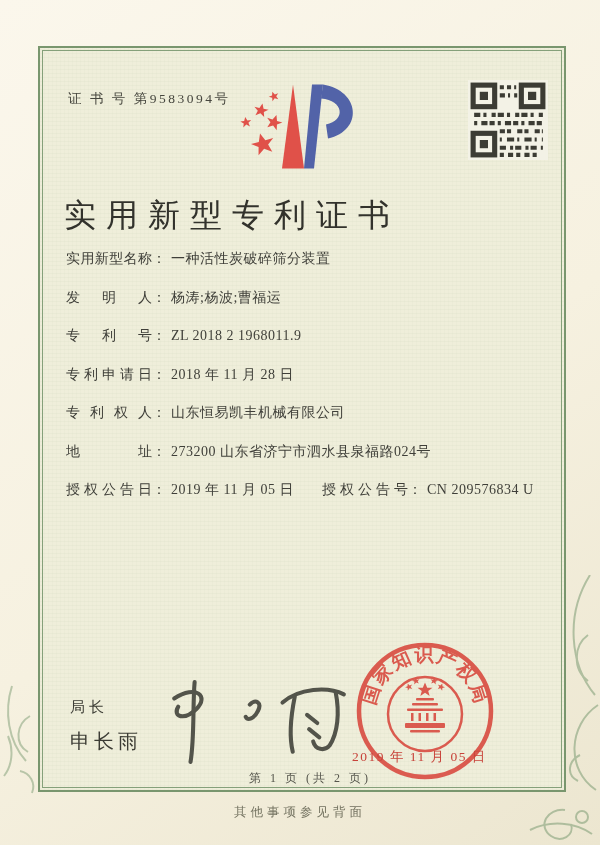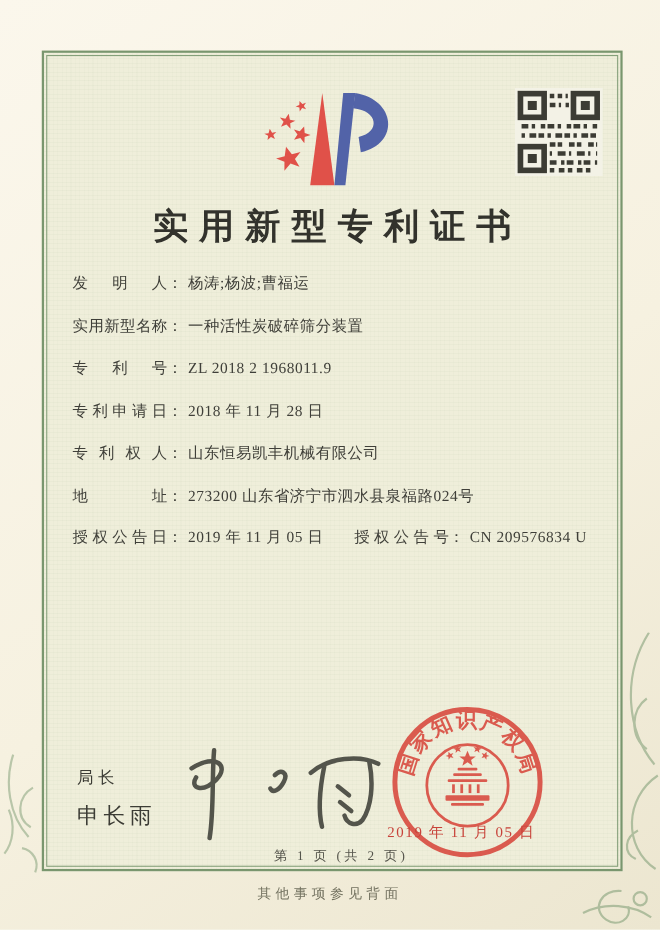--- a/index.html
+++ b/index.html
@@ -20,22 +20,22 @@
   .frame::before{
     content:"";position:absolute;inset:2px;border:1px solid #85a07a;pointer-events:none;
   }
   .cert-no{
     position:absolute;left:28px;top:42px;
     font-size:13.5px;letter-spacing:2.5px;color:#46463e;white-space:nowrap;
   }
   .logo{position:absolute;left:190px;top:32px;width:145px;height:96px;}
   .qr{position:absolute;left:428px;top:32px;width:80px;height:80px;}
   .title{
-    position:absolute;left:0;right:0;top:132px;margin:4px;text-align:center;
-    font-size:32px;font-weight:700;letter-spacing:10px;text-indent:10px;color:#32322c;
+    position:absolute;left:0;right:0;top:132px;margin:14px;
+    font-size:32px;font-weight:400;letter-spacing:10px;text-indent:10px;color:#32322c;
   }
   .fields{position:absolute;left:26px;top:200px;width:486px;}
   .frow{margin-bottom:16.5px;font-size:14px;color:#3f3f39;white-space:nowrap;line-height:22px;}
   .flabel{display:inline-block;width:86px;text-align:justify;text-align-last:justify;vertical-align:bottom;}
   .fcolon{margin-right:5px;}
   .fval{letter-spacing:0.5px;}
   .gpair2{margin-left:28px;}
   .paras{
     position:absolute;left:24px;top:446px;width:476px;
     font-size:13.2px;line-height:1.82;color:#4a4a42;text-align:justify;
@@ -81,20 +81,21 @@
       <path d="M95,235 c-18,-2 -28,16 -14,26 c10,7 24,0 20,-12"></path>
       <path d="M60,255 c20,-10 45,-8 62,4"></path>
       <path d="M110,180 c-12,6 -14,20 -2,26"></path>
       <path d="M118,60 c-14,10 -16,34 0,46"></path>
       <circle cx="112" cy="242" r="6"></circle>
     </g>
   </svg>
 
   <div class="frame">
 
+    <div class="cert-no">证 书 号 第9583094号</div>
 
     <svg class="logo" viewBox="0 0 145 95">
       <defs>
         <path id="lstar" d="M0,-10 2.94,-3.09 10,-3.09 4.29,1.18 6.18,8.09 0,3.82 -6.18,8.09 -4.29,1.18 -10,-3.09 -2.94,-3.09 Z"></path>
       </defs>
       <g fill="#e05149">
         <polygon points="63,4 74,88 52,88"></polygon>
       </g>
       <g fill="#5263a8">
         <polygon points="82,4 93,4 84,88 74,88"></polygon>
@@ -130,24 +131,24 @@
         <line x1="31" y1="58" x2="73" y2="58" stroke-dasharray="2 5 7 3"></line>
         <line x1="31" y1="66" x2="73" y2="66" stroke-dasharray="6 4 3 2"></line>
         <line x1="31" y1="73" x2="69" y2="73" stroke-dasharray="4 4 5 3"></line>
       </g>
     </svg>
 
     <h1 class="title">实用新型专利证书</h1>
 
     <div class="fields">
       <div class="frow">
+        <span class="flabel">实用新型名称</span><span class="fcolon">：</span><span class="fval">一种活性炭破碎筛分装置</span>
+      </div>
+      <div class="frow">
         <span class="flabel">发明人</span><span class="fcolon">：</span><span class="fval">杨涛;杨波;曹福运</span>
-      </div>
-      <div class="frow">
-        <span class="flabel">实用新型名称</span><span class="fcolon">：</span><span class="fval">一种活性炭破碎筛分装置</span>
       </div>
       <div class="frow">
         <span class="flabel">专利号</span><span class="fcolon">：</span><span class="fval">ZL 2018 2 1968011.9</span>
       </div>
       <div class="frow">
         <span class="flabel">专利申请日</span><span class="fcolon">：</span><span class="fval">2018 年 11 月 28 日</span>
       </div>
       <div class="frow">
         <span class="flabel">专利权人</span><span class="fcolon">：</span><span class="fval">山东恒易凯丰机械有限公司</span>
       </div>

